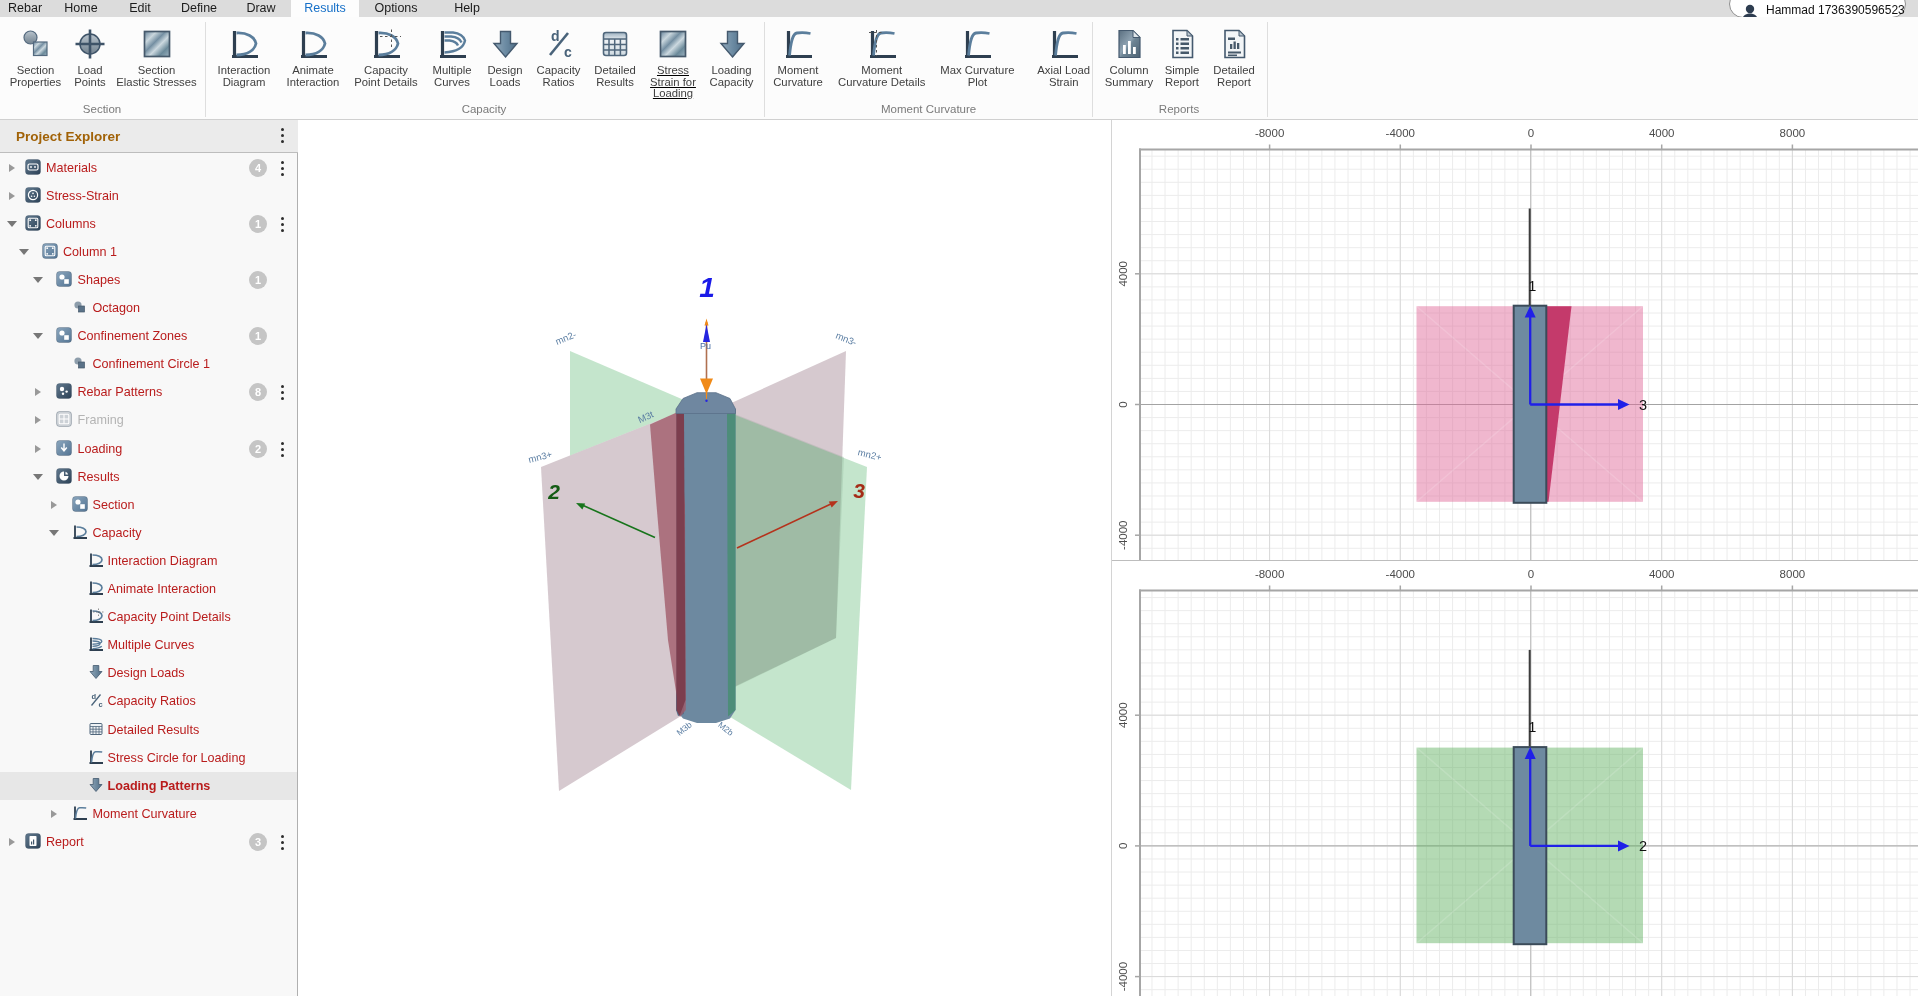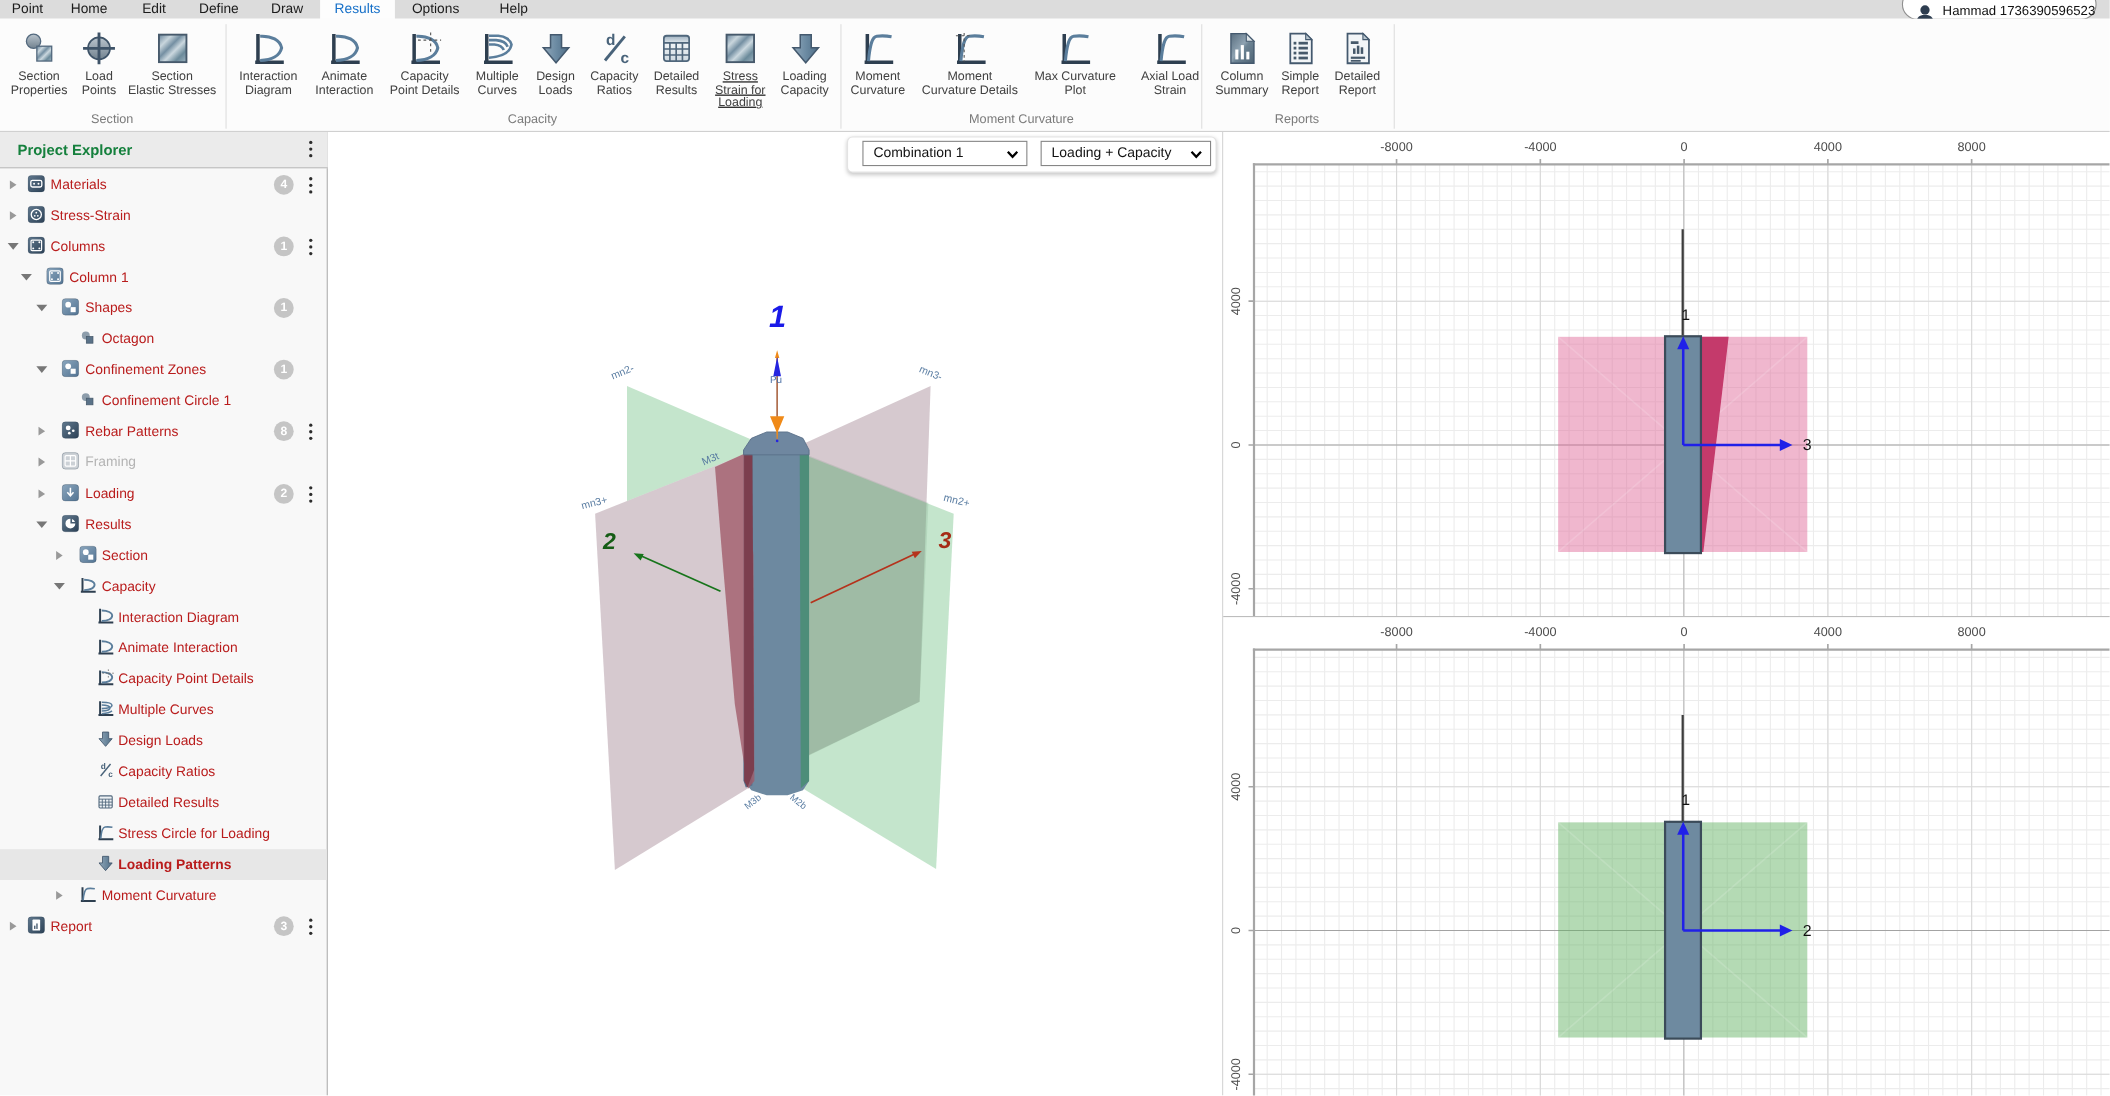--- a/index.html
+++ b/index.html
@@ -18,21 +18,21 @@
 #ribbon { position:absolute; left:0; top:17px; width:1918px; height:103px; background:#fcfcfc; border-bottom:1px solid #d0d0d0; }
 .rbtn { position:absolute; top:11px; text-align:center; }
 .rbtn svg { display:block; margin:0 auto; }
 .rbtn .lbl { margin-top:5px; font-size:11.3px; line-height:11.6px; color:#404040; }
 .rgrp { position:absolute; top:86px; font-size:11.5px; color:#7a7a7a; text-align:center; }
 .rdiv { position:absolute; top:5px; height:95px; width:1px; background:#dedede; }
 
 
 #lpanel { position:absolute; left:0; top:120px; width:298px; height:876px; background:#f8f8f8; border-right:1.5px solid #b0b0b0; }
 #lphead { position:absolute; left:0; top:0; width:298px; height:33px; background:#ebebeb; border-bottom:1px solid #bdbdbd; }
-#lphead .t { position:absolute; left:16px; top:9px; font-size:13.5px; font-weight:bold; color:#15803d; }
+#lphead .t { position:absolute; left:16px; top:9px; font-size:13.5px; font-weight:bold; color:#a16207; }
 .trow { position:absolute; left:0; width:297px; height:28px; }
 .trow .txt { position:absolute; top:7px; font-size:12.6px; color:#b91c1c; white-space:nowrap; }
 .trow.sel { background:#e7e7e7; }
 .trow.sel .txt { font-weight:bold; }
 .trow.dis .txt { color:#b4b4b4; }
 .arr-r { position:absolute; width:0; height:0; border-left:6px solid #999; border-top:4.5px solid transparent; border-bottom:4.5px solid transparent; top:10px; }
 .arr-d { position:absolute; width:0; height:0; border-top:6.5px solid #777; border-left:5px solid transparent; border-right:5px solid transparent; top:11px; }
 .badge { position:absolute; left:249px; top:5px; width:18px; height:18px; border-radius:9px; background:#c5c5c5; color:#fff; font-size:11px; font-weight:bold; text-align:center; line-height:18px; }
 .vdots { position:absolute; left:280px; top:5px; width:5px; height:18px; }
 .vdots i { position:absolute; left:1px; width:3px; height:3px; border-radius:1.5px; background:#2d2d2d; }
@@ -46,21 +46,21 @@
 .ddl svg { position:absolute; right:7px; top:6px; }
 #chart1 { position:absolute; left:1112px; top:120px; width:806px; height:440px; }
 #chart2 { position:absolute; left:1112px; top:560px; width:806px; height:436px; border-top:1.5px solid #bdbdbd; }
 </style>
 </head>
 <body>
 <div id="app">
 
 <div id="menubar">
   <div class="active-bg"></div>
-  <div class="tab" style="left:8px;width:34px;">Point</div>
+  <div class="tab" style="left:8px;width:34px;">Rebar</div>
   <div class="tab" style="left:62px;width:38px;">Home</div>
   <div class="tab" style="left:124px;width:32px;">Edit</div>
   <div class="tab" style="left:178px;width:42px;">Define</div>
   <div class="tab" style="left:240px;width:42px;">Draw</div>
   <div class="tab" style="left:301px;width:48px;color:#1670c8;">Results</div>
   <div class="tab" style="left:372px;width:48px;">Options</div>
   <div class="tab" style="left:450px;width:34px;">Help</div>
   <div id="pill">
     <svg width="22" height="24" viewBox="0 0 22 24" style="position:absolute;left:9px;top:11px;">
       <circle cx="11" cy="7" r="4.2" fill="#2e3d50"></circle>
@@ -567,32 +567,20 @@
         <text x="567" y="341" font-size="9.5" fill="#5a7da2" text-anchor="middle" font-family="&quot;Liberation Sans&quot;, sans-serif" transform="rotate(-22 567 341)">mn2-</text>
         <text x="845" y="342" font-size="9.5" fill="#5a7da2" text-anchor="middle" font-family="&quot;Liberation Sans&quot;, sans-serif" transform="rotate(22 845 342)">mn3-</text>
         <text x="541" y="460" font-size="9.5" fill="#5a7da2" text-anchor="middle" font-family="&quot;Liberation Sans&quot;, sans-serif" transform="rotate(-14 541 460)">mn3+</text>
         <text x="869" y="458" font-size="9.5" fill="#5a7da2" text-anchor="middle" font-family="&quot;Liberation Sans&quot;, sans-serif" transform="rotate(14 869 458)">mn2+</text>
         <text x="647" y="420" font-size="9.5" fill="#5a7da2" text-anchor="middle" font-family="&quot;Liberation Sans&quot;, sans-serif" transform="rotate(-24 647 420)">M3t</text>
         <text x="686" y="731" font-size="8.5" fill="#5a7da2" text-anchor="middle" font-family="&quot;Liberation Sans&quot;, sans-serif" transform="rotate(-38 686 731)">M3b</text>
         <text x="724" y="731" font-size="8.5" fill="#5a7da2" text-anchor="middle" font-family="&quot;Liberation Sans&quot;, sans-serif" transform="rotate(38 724 731)">M2b</text>
       </svg>
 </div>
 <div id="vdiv"></div>
-<div id="combo">
-  <div class="ddl" style="left:13px;width:150px;">Combination 1
-    <svg width="11" height="11" viewBox="0 0 11 11">
-          <path d="M1.2 3 L5.5 7.6 L9.8 3" fill="none" stroke="#000" stroke-width="2.1"></path>
-        </svg>
-  </div>
-  <div class="ddl" style="left:175px;width:155px;">Loading + Capacity
-    <svg width="11" height="11" viewBox="0 0 11 11">
-          <path d="M1.2 3 L5.5 7.6 L9.8 3" fill="none" stroke="#000" stroke-width="2.1"></path>
-        </svg>
-  </div>
-</div>
 
 <div id="chart1"><svg id="svgc1" width="806" height="440" viewBox="1112 120 806 440">
         <g>
           <line x1="1531" y1="149.5" x2="1531" y2="560" stroke="#ececec" stroke-width="1"></line>
           <line x1="1517.93" y1="149.5" x2="1517.93" y2="560" stroke="#ececec" stroke-width="1"></line>
           <line x1="1504.8600000000001" y1="149.5" x2="1504.8600000000001" y2="560" stroke="#ececec" stroke-width="1"></line>
           <line x1="1491.7900000000002" y1="149.5" x2="1491.7900000000002" y2="560" stroke="#ececec" stroke-width="1"></line>
           <line x1="1478.7200000000003" y1="149.5" x2="1478.7200000000003" y2="560" stroke="#ececec" stroke-width="1"></line>
           <line x1="1465.6500000000003" y1="149.5" x2="1465.6500000000003" y2="560" stroke="#ececec" stroke-width="1"></line>
           <line x1="1452.5800000000004" y1="149.5" x2="1452.5800000000004" y2="560" stroke="#ececec" stroke-width="1"></line>

